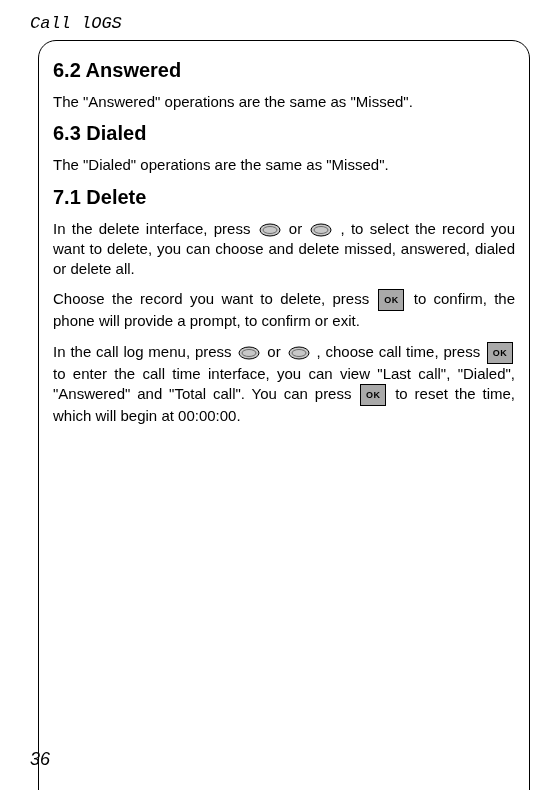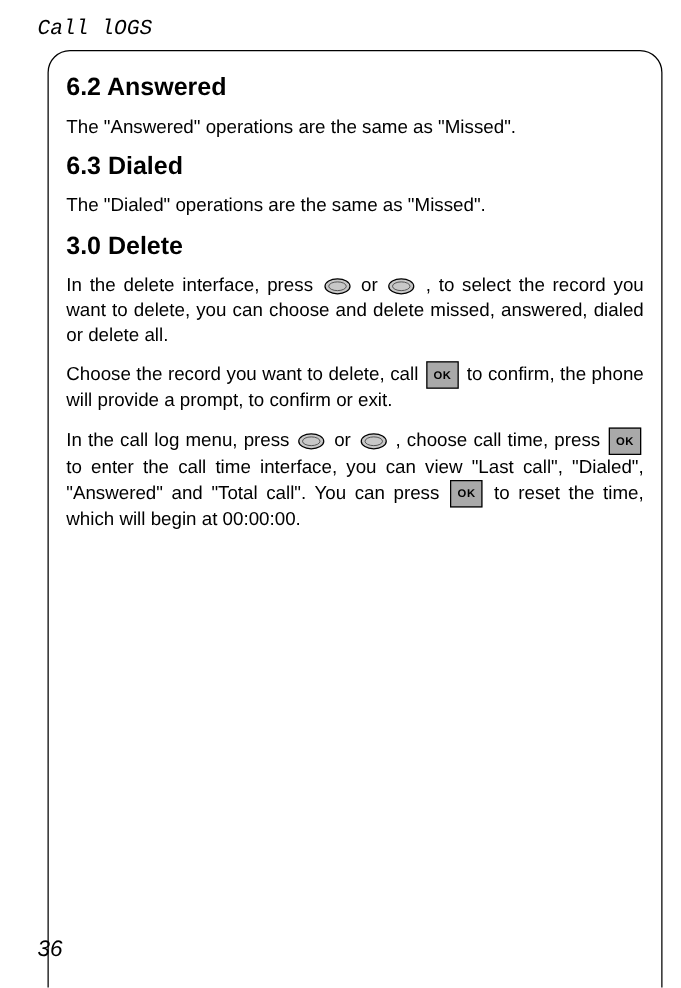--- a/index.html
+++ b/index.html
@@ -81,40 +81,40 @@
 <div class="header">Call lOGS</div>
 
 <div class="frame">
 
   <h2>6.2 Answered</h2>
   <p>The "Answered" operations are the same as "Missed".</p>
 
   <h2>6.3 Dialed</h2>
   <p>The "Dialed" operations are the same as "Missed".</p>
 
-  <h2>3.0 Delete</h2>
+  <h2>7.1 Delete</h2>
   <p>
     <span>In the delete interface, press</span>
     <span class="icon-oval">
       <svg width="22" height="14" viewBox="0 0 22 14">
           <ellipse cx="11" cy="7" rx="10" ry="6" fill="#c8c8c8" stroke="#000" stroke-width="1"></ellipse>
           <ellipse cx="11" cy="7" rx="7" ry="3.5" fill="none" stroke="#555" stroke-width="0.8"></ellipse>
         </svg>
     </span>
     <span> or</span>
     <span class="icon-oval">
       <svg width="22" height="14" viewBox="0 0 22 14">
           <ellipse cx="11" cy="7" rx="10" ry="6" fill="#c8c8c8" stroke="#000" stroke-width="1"></ellipse>
           <ellipse cx="11" cy="7" rx="7" ry="3.5" fill="none" stroke="#555" stroke-width="0.8"></ellipse>
         </svg>
     </span>
     <span>, to select the record you want to delete, you can choose and delete missed, answered, dialed or delete all.</span>
   </p>
   <p>
-    <span>Choose the record you want to delete, call </span>
+    <span>Choose the record you want to delete, press </span>
     <span class="icon-ok"></span>
     <span> to confirm, the phone will provide a prompt, to confirm or exit.</span>
   </p>
 
   <p>
     <span>In the call log menu, press</span>
     <span class="icon-oval">
       <svg width="22" height="14" viewBox="0 0 22 14">
           <ellipse cx="11" cy="7" rx="10" ry="6" fill="#c8c8c8" stroke="#000" stroke-width="1"></ellipse>
           <ellipse cx="11" cy="7" rx="7" ry="3.5" fill="none" stroke="#555" stroke-width="0.8"></ellipse>

